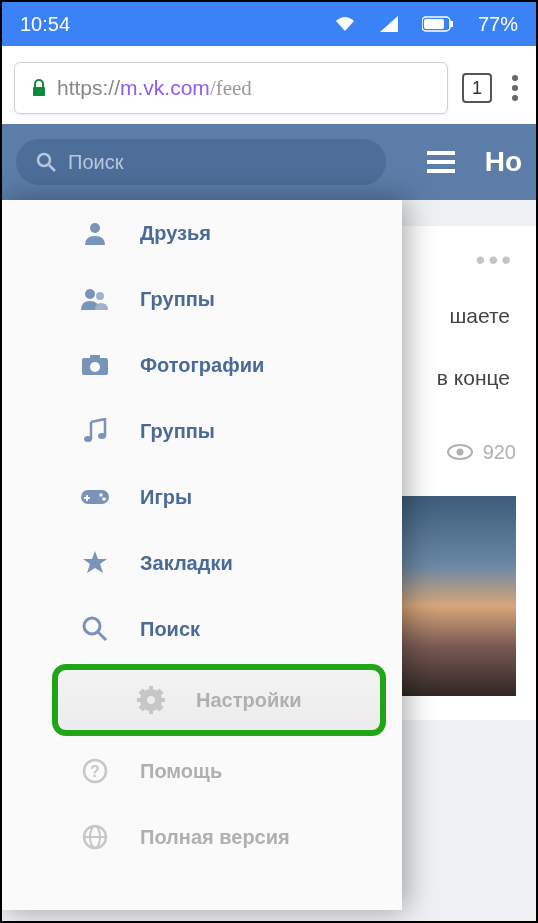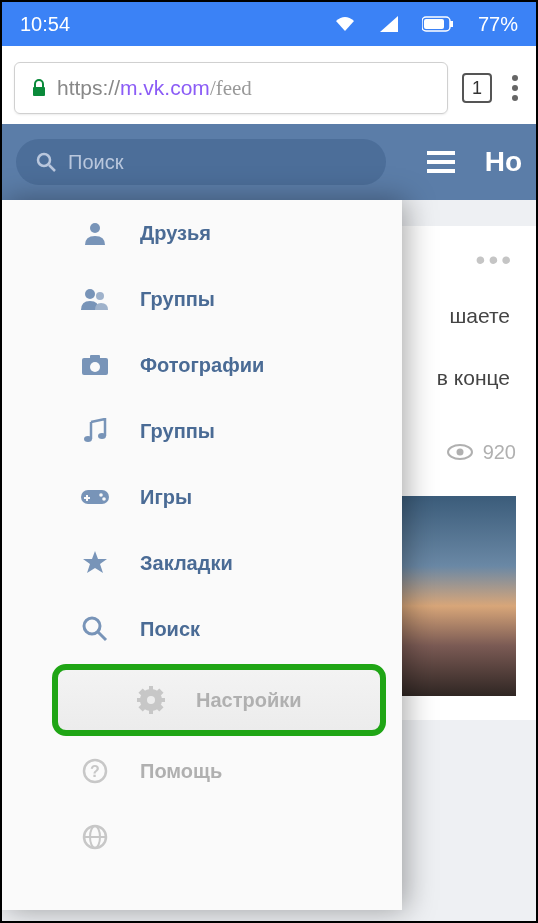--- a/index.html
+++ b/index.html
@@ -322,17 +322,18 @@
     </div>
 
     <div class="menu-item muted">
       <span class="icon">
         <svg width="26" height="26" viewBox="0 0 26 26">
             <circle cx="13" cy="13" r="11" fill="none" stroke="#c7c7c7" stroke-width="2.5"></circle>
             <ellipse cx="13" cy="13" rx="5" ry="11" fill="none" stroke="#c7c7c7" stroke-width="2"></ellipse>
             <line x1="2" y1="13" x2="24" y2="13" stroke="#c7c7c7" stroke-width="2"></line>
           </svg>
       </span>
+      <span>Полная версия</span>
     </div>
 
   </div>
 
 </div>
 
 </body></html>

